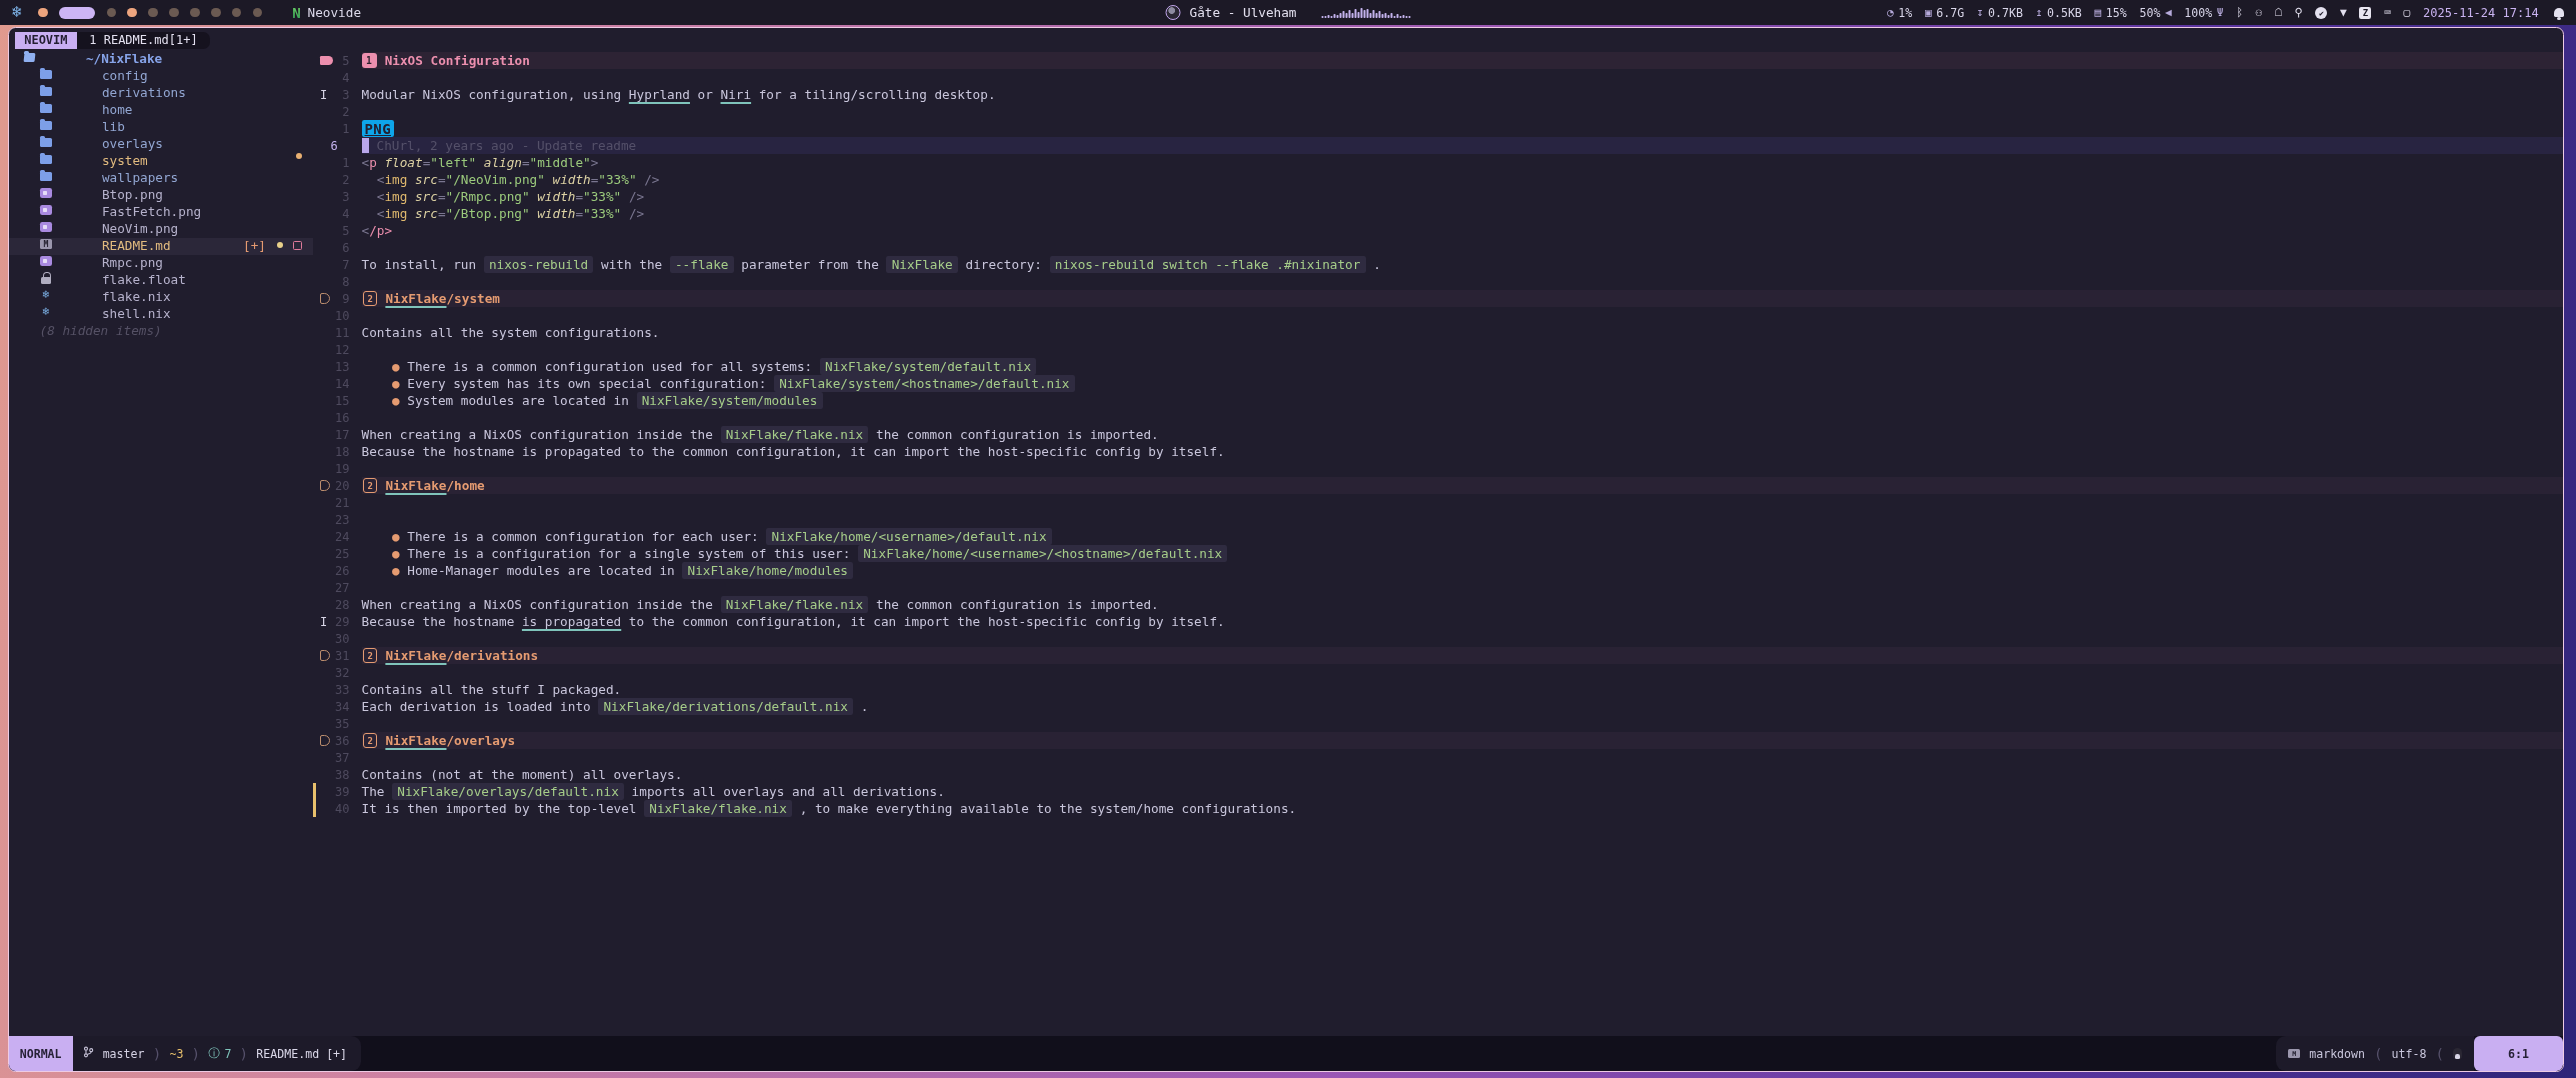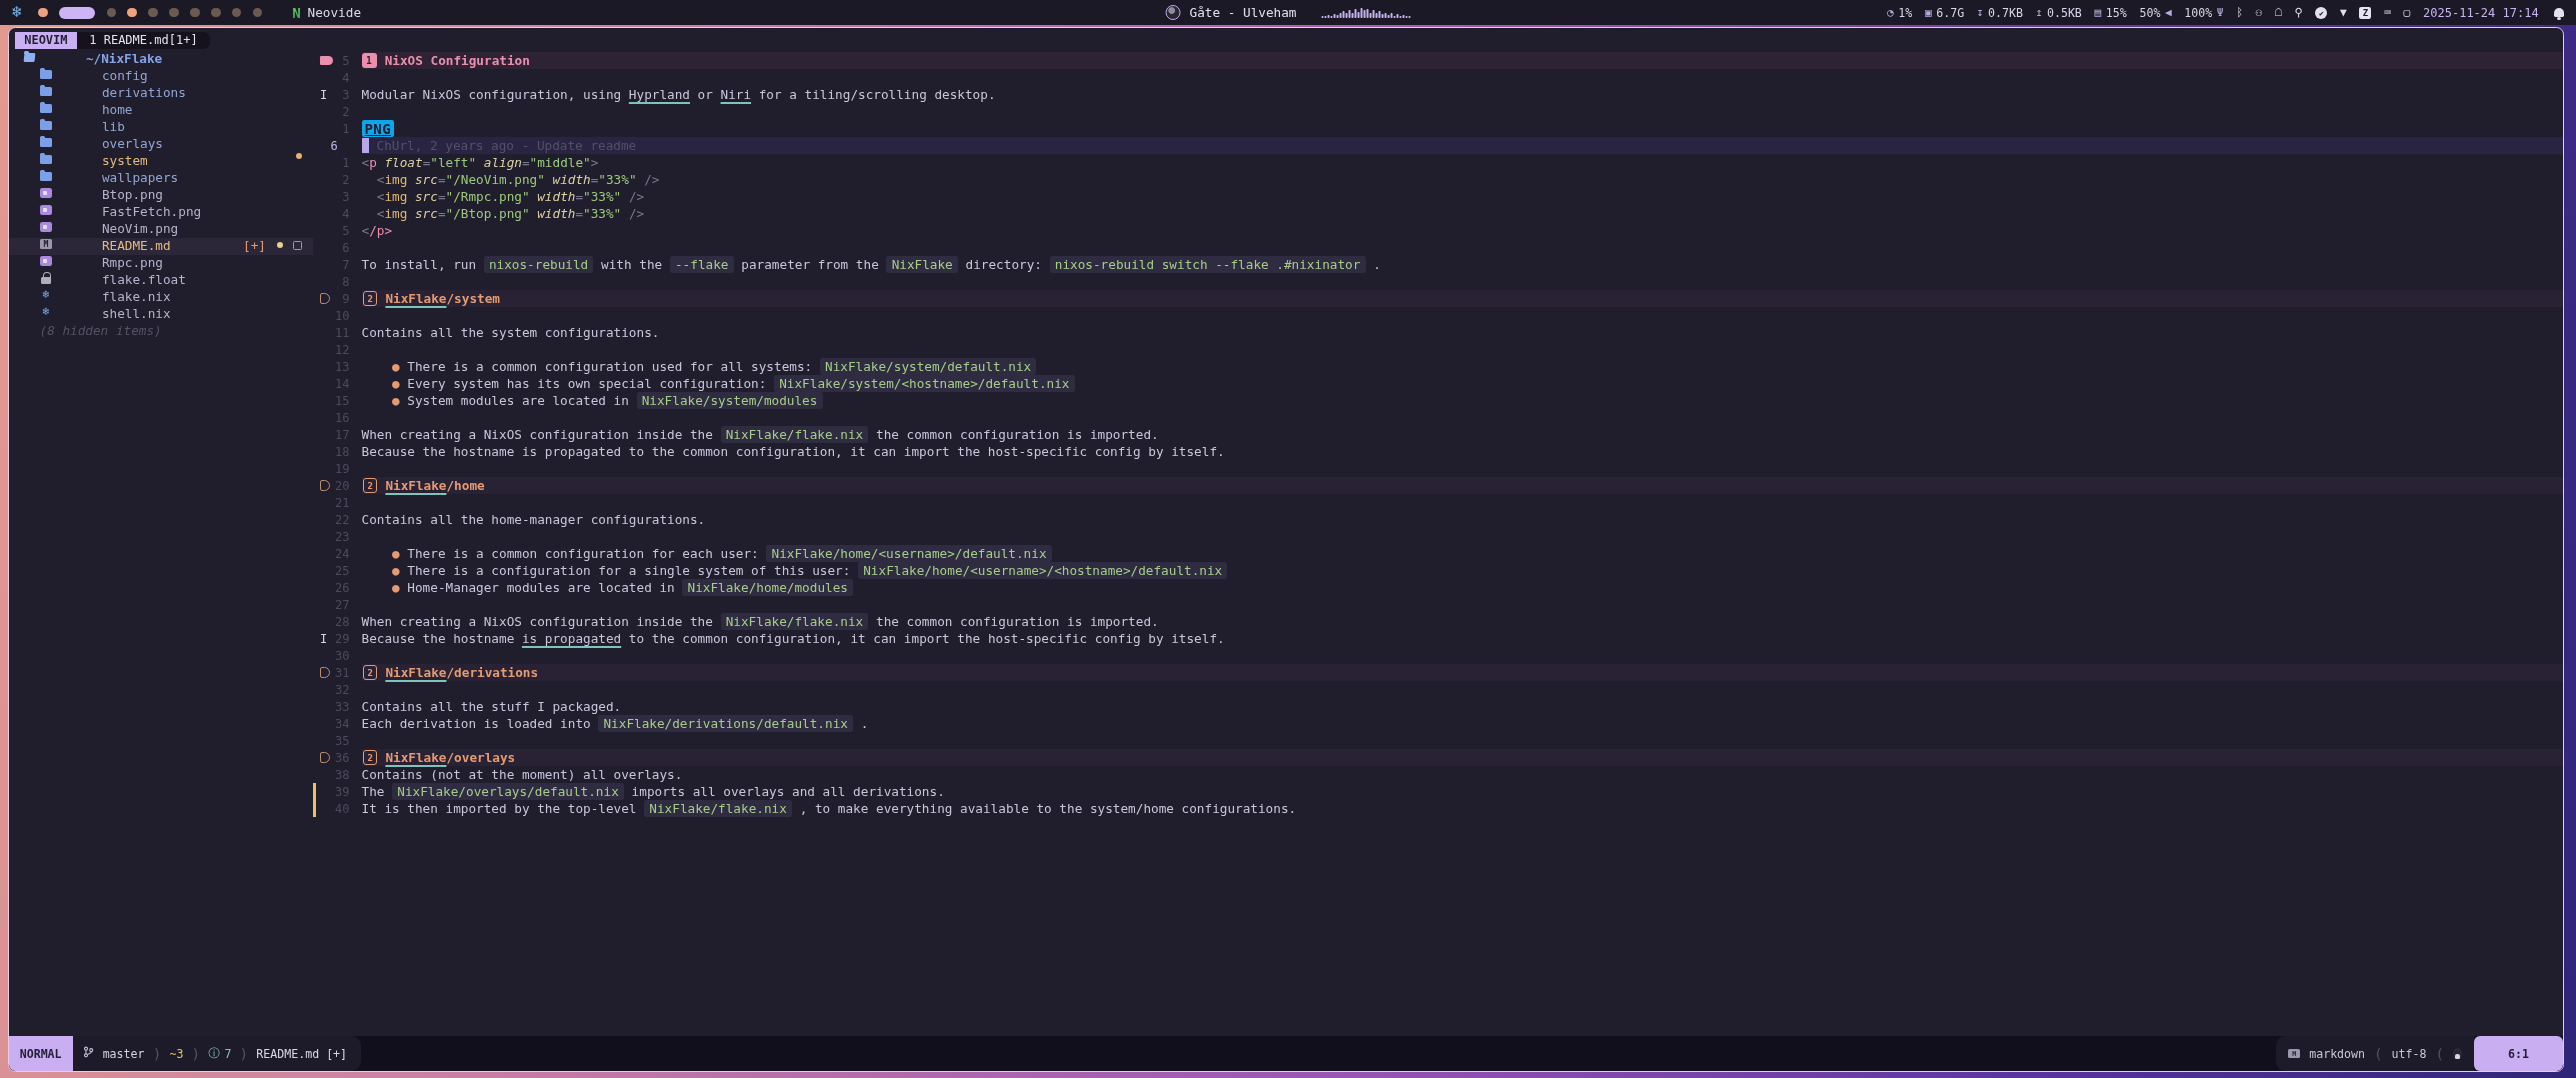--- a/index.html
+++ b/index.html
@@ -281,35 +281,35 @@
       <div class="line"><span class="sign"></span><span class="lnum">12</span><span class="lbody"></span></div>
       <div class="line"><span class="sign"></span><span class="lnum">13</span><span class="lbody"><span class="s-t">    </span><span class="s-b">● </span><span class="s-t">There is a common configuration used for all systems: </span><span class="s-c">NixFlake/system/default.nix</span></span></div>
       <div class="line"><span class="sign"></span><span class="lnum">14</span><span class="lbody"><span class="s-t">    </span><span class="s-b">● </span><span class="s-t">Every system has its own special configuration: </span><span class="s-c">NixFlake/system/&lt;hostname&gt;/default.nix</span></span></div>
       <div class="line"><span class="sign"></span><span class="lnum">15</span><span class="lbody"><span class="s-t">    </span><span class="s-b">● </span><span class="s-t">System modules are located in </span><span class="s-c">NixFlake/system/modules</span></span></div>
       <div class="line"><span class="sign"></span><span class="lnum">16</span><span class="lbody"></span></div>
       <div class="line"><span class="sign"></span><span class="lnum">17</span><span class="lbody"><span class="s-t">When creating a NixOS configuration inside the </span><span class="s-c">NixFlake/flake.nix</span><span class="s-t"> the common configuration is imported.</span></span></div>
       <div class="line"><span class="sign"></span><span class="lnum">18</span><span class="lbody"><span class="s-t">Because the hostname is propagated to the common configuration, it can import the host-specific config by itself.</span></span></div>
       <div class="line"><span class="sign"></span><span class="lnum">19</span><span class="lbody"></span></div>
       <div class="line h2"><span class="sign"><span class="sg-fold"></span></span><span class="lnum">20</span><span class="lbody"><span class="s-h2i">2</span><span class="s-h2 s-u">NixFlake</span><span class="s-h2">/home</span></span></div>
       <div class="line"><span class="sign"></span><span class="lnum">21</span><span class="lbody"></span></div>
-      <div class="line"><span class="sign"></span><span class="lnum">22</span><span class="lbody"><span class="s-t">Contains all the home-manager configurations.</span></span></div>
       <div class="line"><span class="sign"></span><span class="lnum">23</span><span class="lbody"></span></div>
       <div class="line"><span class="sign"></span><span class="lnum">24</span><span class="lbody"><span class="s-t">    </span><span class="s-b">● </span><span class="s-t">There is a common configuration for each user: </span><span class="s-c">NixFlake/home/&lt;username&gt;/default.nix</span></span></div>
       <div class="line"><span class="sign"></span><span class="lnum">25</span><span class="lbody"><span class="s-t">    </span><span class="s-b">● </span><span class="s-t">There is a configuration for a single system of this user: </span><span class="s-c">NixFlake/home/&lt;username&gt;/&lt;hostname&gt;/default.nix</span></span></div>
       <div class="line"><span class="sign"></span><span class="lnum">26</span><span class="lbody"><span class="s-t">    </span><span class="s-b">● </span><span class="s-t">Home-Manager modules are located in </span><span class="s-c">NixFlake/home/modules</span></span></div>
       <div class="line"><span class="sign"></span><span class="lnum">27</span><span class="lbody"></span></div>
       <div class="line"><span class="sign"></span><span class="lnum">28</span><span class="lbody"><span class="s-t">When creating a NixOS configuration inside the </span><span class="s-c">NixFlake/flake.nix</span><span class="s-t"> the common configuration is imported.</span></span></div>
       <div class="line"><span class="sign sg-I">I</span><span class="lnum">29</span><span class="lbody"><span class="s-t">Because the hostname </span><span class="s-t s-u">is propagated</span><span class="s-t"> to the common configuration, it can import the host-specific config by itself.</span></span></div>
       <div class="line"><span class="sign"></span><span class="lnum">30</span><span class="lbody"></span></div>
       <div class="line h2"><span class="sign"><span class="sg-fold"></span></span><span class="lnum">31</span><span class="lbody"><span class="s-h2i">2</span><span class="s-h2 s-u">NixFlake</span><span class="s-h2">/derivations</span></span></div>
       <div class="line"><span class="sign"></span><span class="lnum">32</span><span class="lbody"></span></div>
       <div class="line"><span class="sign"></span><span class="lnum">33</span><span class="lbody"><span class="s-t">Contains all the stuff I packaged.</span></span></div>
       <div class="line"><span class="sign"></span><span class="lnum">34</span><span class="lbody"><span class="s-t">Each derivation is loaded into </span><span class="s-c">NixFlake/derivations/default.nix</span><span class="s-t"> .</span></span></div>
       <div class="line"><span class="sign"></span><span class="lnum">35</span><span class="lbody"></span></div>
       <div class="line h2"><span class="sign"><span class="sg-fold"></span></span><span class="lnum">36</span><span class="lbody"><span class="s-h2i">2</span><span class="s-h2 s-u">NixFlake</span><span class="s-h2">/overlays</span></span></div>
+      <div class="line"><span class="sign"></span><span class="lnum">37</span><span class="lbody"></span></div>
       <div class="line"><span class="sign"></span><span class="lnum">38</span><span class="lbody"><span class="s-t">Contains (not at the moment) all overlays.</span></span></div>
       <div class="line git"><span class="sign"></span><span class="lnum">39</span><span class="lbody"><span class="s-t">The </span><span class="s-c">NixFlake/overlays/default.nix</span><span class="s-t"> imports all overlays and all derivations.</span></span></div>
       <div class="line git"><span class="sign"></span><span class="lnum">40</span><span class="lbody"><span class="s-t">It is then imported by the top-level </span><span class="s-c">NixFlake/flake.nix</span><span class="s-t"> , to make everything available to the system/home configurations.</span></span></div>
     </div>
 
   <div class="statusbar">
     <span class="mode">NORMAL</span>
     <div class="sb-pill-l">
       <span class="branch-icon">
         <svg width="11.2" height="12" viewBox="0 0 15 16" fill="none">

